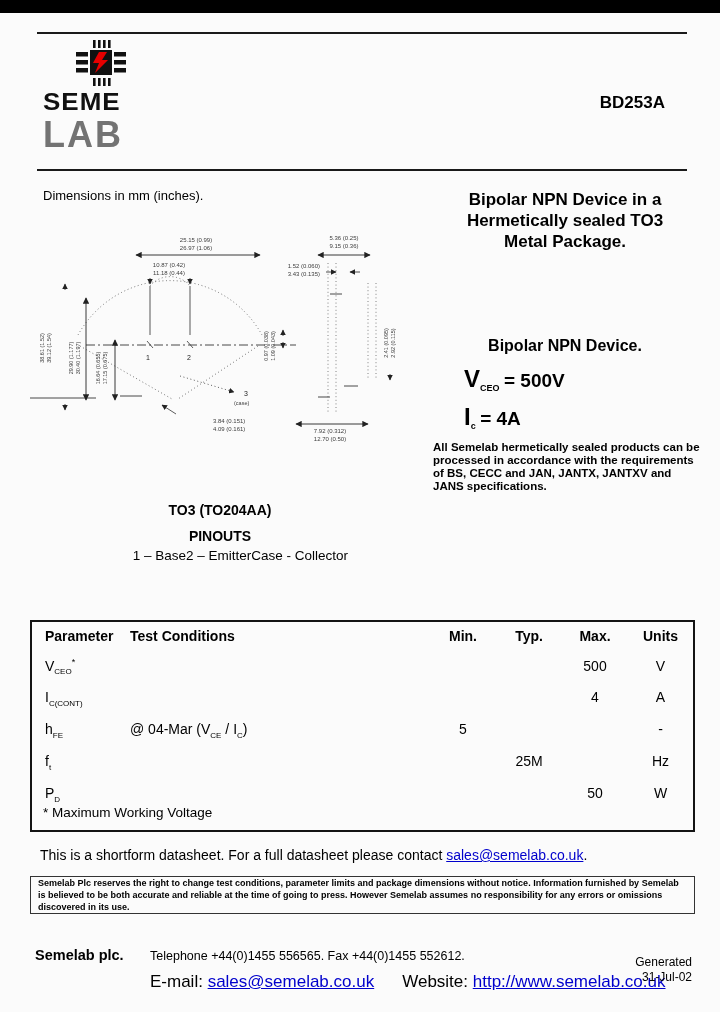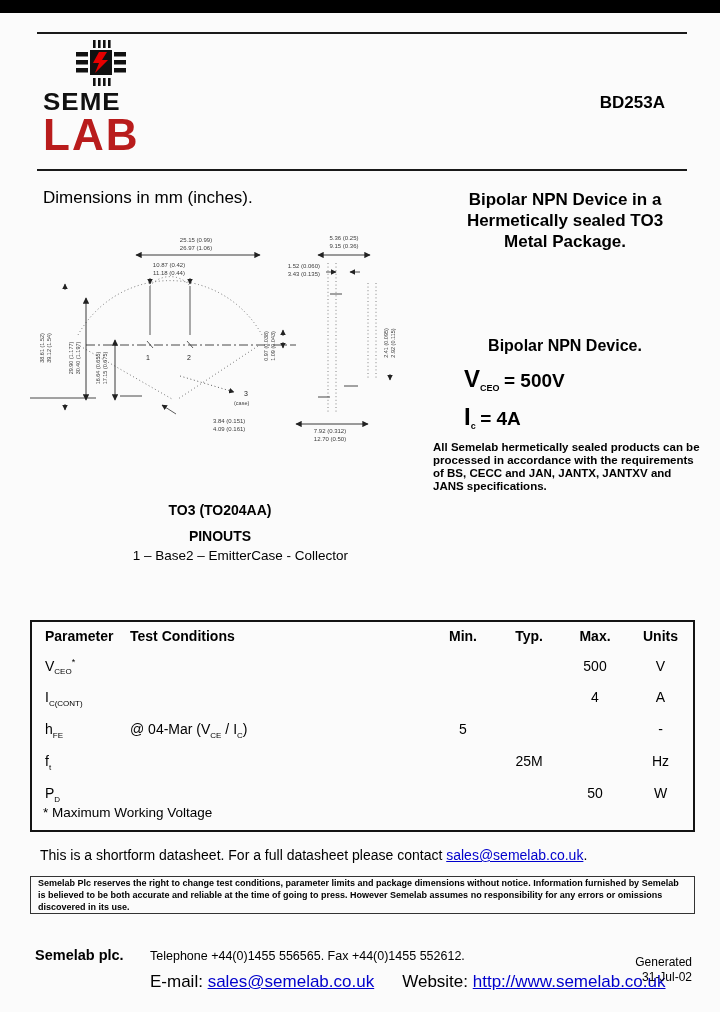--- a/index.html
+++ b/index.html
@@ -5,23 +5,23 @@
   html,body{margin:0;padding:0;}
   body{width:720px;height:1012px;background:#fbfbfb;font-family:"Liberation Sans",sans-serif;color:#000;}
   .page{position:relative;width:720px;height:996px;overflow:hidden;}
   .topbar{position:absolute;top:0;left:0;width:720px;height:13px;background:#000;}
   .rule{position:absolute;left:37px;width:650px;height:2px;background:#1a1a1a;}
   .rule1{top:32px;}
   .rule2{top:169px;}
   .logo{position:absolute;left:43px;top:40px;width:116px;}
   .logo-chip{display:block;margin:0 auto 4px auto;}
   .logo-seme{font-size:26px;font-weight:bold;letter-spacing:1px;color:#111;line-height:24px;transform:scaleY(0.92);}
-  .logo-lab{font-size:44px;font-weight:bold;letter-spacing:2px;color:#b91c1c;line-height:42px;}
+  .logo-lab{font-size:36px;font-weight:bold;letter-spacing:2px;color:#737373;line-height:42px;}
   .partno{position:absolute;top:93px;right:55px;font-size:17px;font-weight:bold;}
-  .dimnote{position:absolute;left:43px;top:188px;font-size:17px;}
+  .dimnote{position:absolute;left:43px;top:188px;font-size:13px;}
   .headline{position:absolute;left:420px;top:189px;width:290px;text-align:center;font-size:17px;font-weight:bold;line-height:21px;}
   .drawing{position:absolute;left:28px;top:228px;}
   .devtitle{position:absolute;left:420px;top:337px;width:290px;text-align:center;font-size:16px;font-weight:bold;}
   .spec{position:absolute;left:464px;font-weight:bold;}
   .spec .sym{font-size:24px;}
   .spec sub{font-size:9px;font-weight:bold;}
   .spec .val{font-size:19px;}
   .vceo{top:365px;}
   .ic{top:403px;}
   .sealnote{position:absolute;left:433px;top:441px;width:272px;font-size:11.5px;font-weight:bold;line-height:13px;}

